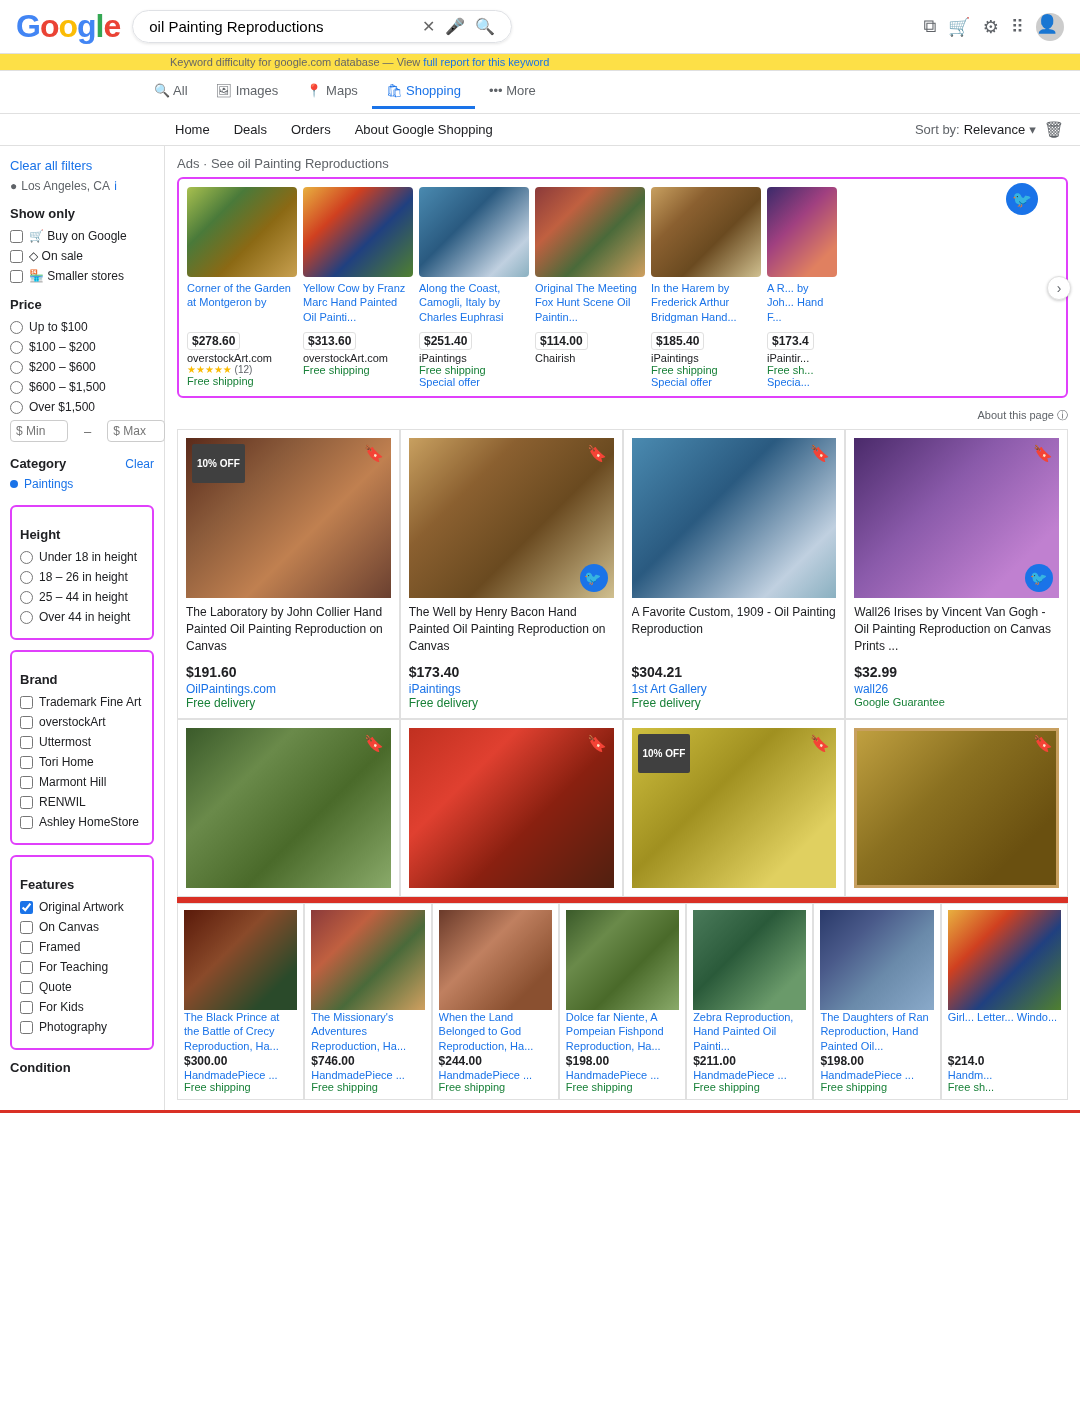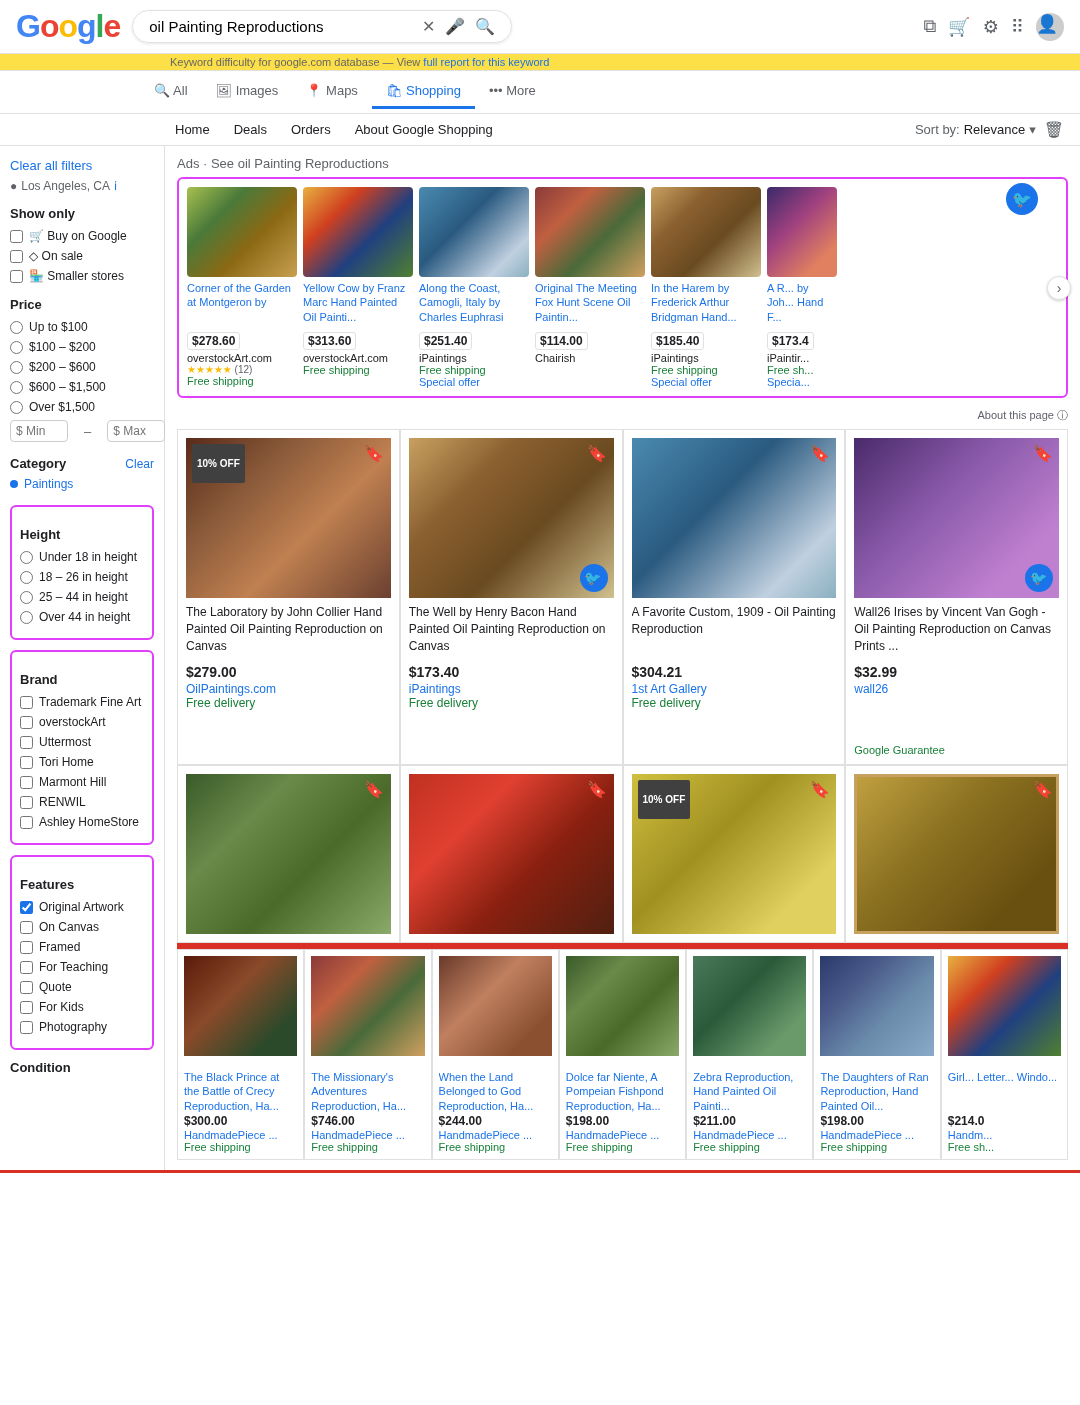--- a/index.html
+++ b/index.html
@@ -80,27 +80,27 @@
     .products-grid { display: grid; grid-template-columns: repeat(4, 1fr); gap: 0; }
     .product-card { border: 1px solid #e0e0e0; padding: 8px; position: relative; cursor: pointer; }
     .product-img-container { width: 100%; height: 160px; background: #f5f5f5; display: flex; align-items: center; justify-content: center; overflow: hidden; position: relative; }
     .product-badge { position: absolute; top: 6px; left: 6px; background: #404040; color: white; font-size: 10px; font-weight: bold; padding: 14px 5px; border-radius: 2px; }
     .bookmark-icon { position: absolute; top: 6px; right: 6px; color: #5f6368; font-size: 16px; cursor: pointer; }
     .bird-badge { position: absolute; bottom: 6px; right: 6px; width: 28px; height: 28px; border-radius: 50%; background: #1a73e8; display: flex; align-items: center; justify-content: center; color: white; font-size: 14px; }
     .product-title { font-size: 12px; color: #202124; margin-top: 6px; line-height: 1.4; height: 56px; overflow: hidden; }
     .product-price { font-size: 14px; font-weight: 600; color: #202124; margin-top: 4px; }
     .product-store { font-size: 12px; color: #1a73e8; margin-top: 2px; }
     .product-ship { font-size: 12px; color: #188038; }
-    .product-guarantee { font-size: 11px; color: #188038; margin-top: 48px; }
+    .product-guarantee { font-size: 11px; color: #188038; }
 
     
     .bottom-grid { display: grid; grid-template-columns: repeat(7, 1fr); gap: 0; border-top: 3px solid #d93025; }
     .bottom-item { padding: 6px; border: 1px solid #e0e0e0; cursor: pointer; }
     .bottom-img { width: 100%; height: 100px; background: #e0e0e0; overflow: hidden; }
-    .bottom-title { font-size: 11px; color: #1a73e8; margin-top: 14px; line-height: 1.3; height: 42px; overflow: hidden; }
+    .bottom-title { font-size: 11px; color: #1a73e8; margin-top: 0; line-height: 1.3; height: 42px; overflow: hidden; }
     .bottom-price { font-size: 12px; font-weight: 600; color: #202124; margin-top: 2px; }
     .bottom-store { font-size: 11px; color: #1a73e8; margin-top: 1px; }
     .bottom-ship { font-size: 11px; color: #188038; }
 
     
     .paint1 { background: linear-gradient(135deg, #a8c04f 0%, #4a7a3a 30%, #8b6914 60%, #c8a050 100%); }
     .paint2 { background: linear-gradient(135deg, #8b4513 0%, #d4a05a 30%, #2a5a8a 60%, #6b8b4a 100%); }
     .paint3 { background: linear-gradient(135deg, #e8b040 0%, #d04020 30%, #204080 60%, #508030 100%); }
     .paint4 { background: linear-gradient(135deg, #4a8ab0 0%, #2a5a80 40%, #c0d0e0 80%, #8ab0c0 100%); }
     .paint5 { background: linear-gradient(135deg, #8b3a3a 0%, #c06040 30%, #4a6a3a 60%, #d0a060 100%); }
@@ -401,21 +401,21 @@
 
     <div class="products-grid">
 
       <div class="product-card">
         <div class="product-img-container">
           <div class="paint11" style="width:100%;height:100%;"></div>
           <div class="product-badge">10% OFF</div>
           <div class="bookmark-icon">🔖</div>
         </div>
         <div class="product-title">The Laboratory by John Collier Hand Painted Oil Painting Reproduction on Canvas</div>
-        <div class="product-price">$279.00</div>
+        <div class="product-price">$191.60</div>
         <div class="product-store">OilPaintings.com</div>
         <div class="product-ship">Free delivery</div>
       </div>
 
       <div class="product-card">
         <div class="product-img-container">
           <div class="paint6" style="width:100%;height:100%;"></div>
           <div class="bookmark-icon">🔖</div>
           <div class="bird-badge">🐦</div>
         </div>

